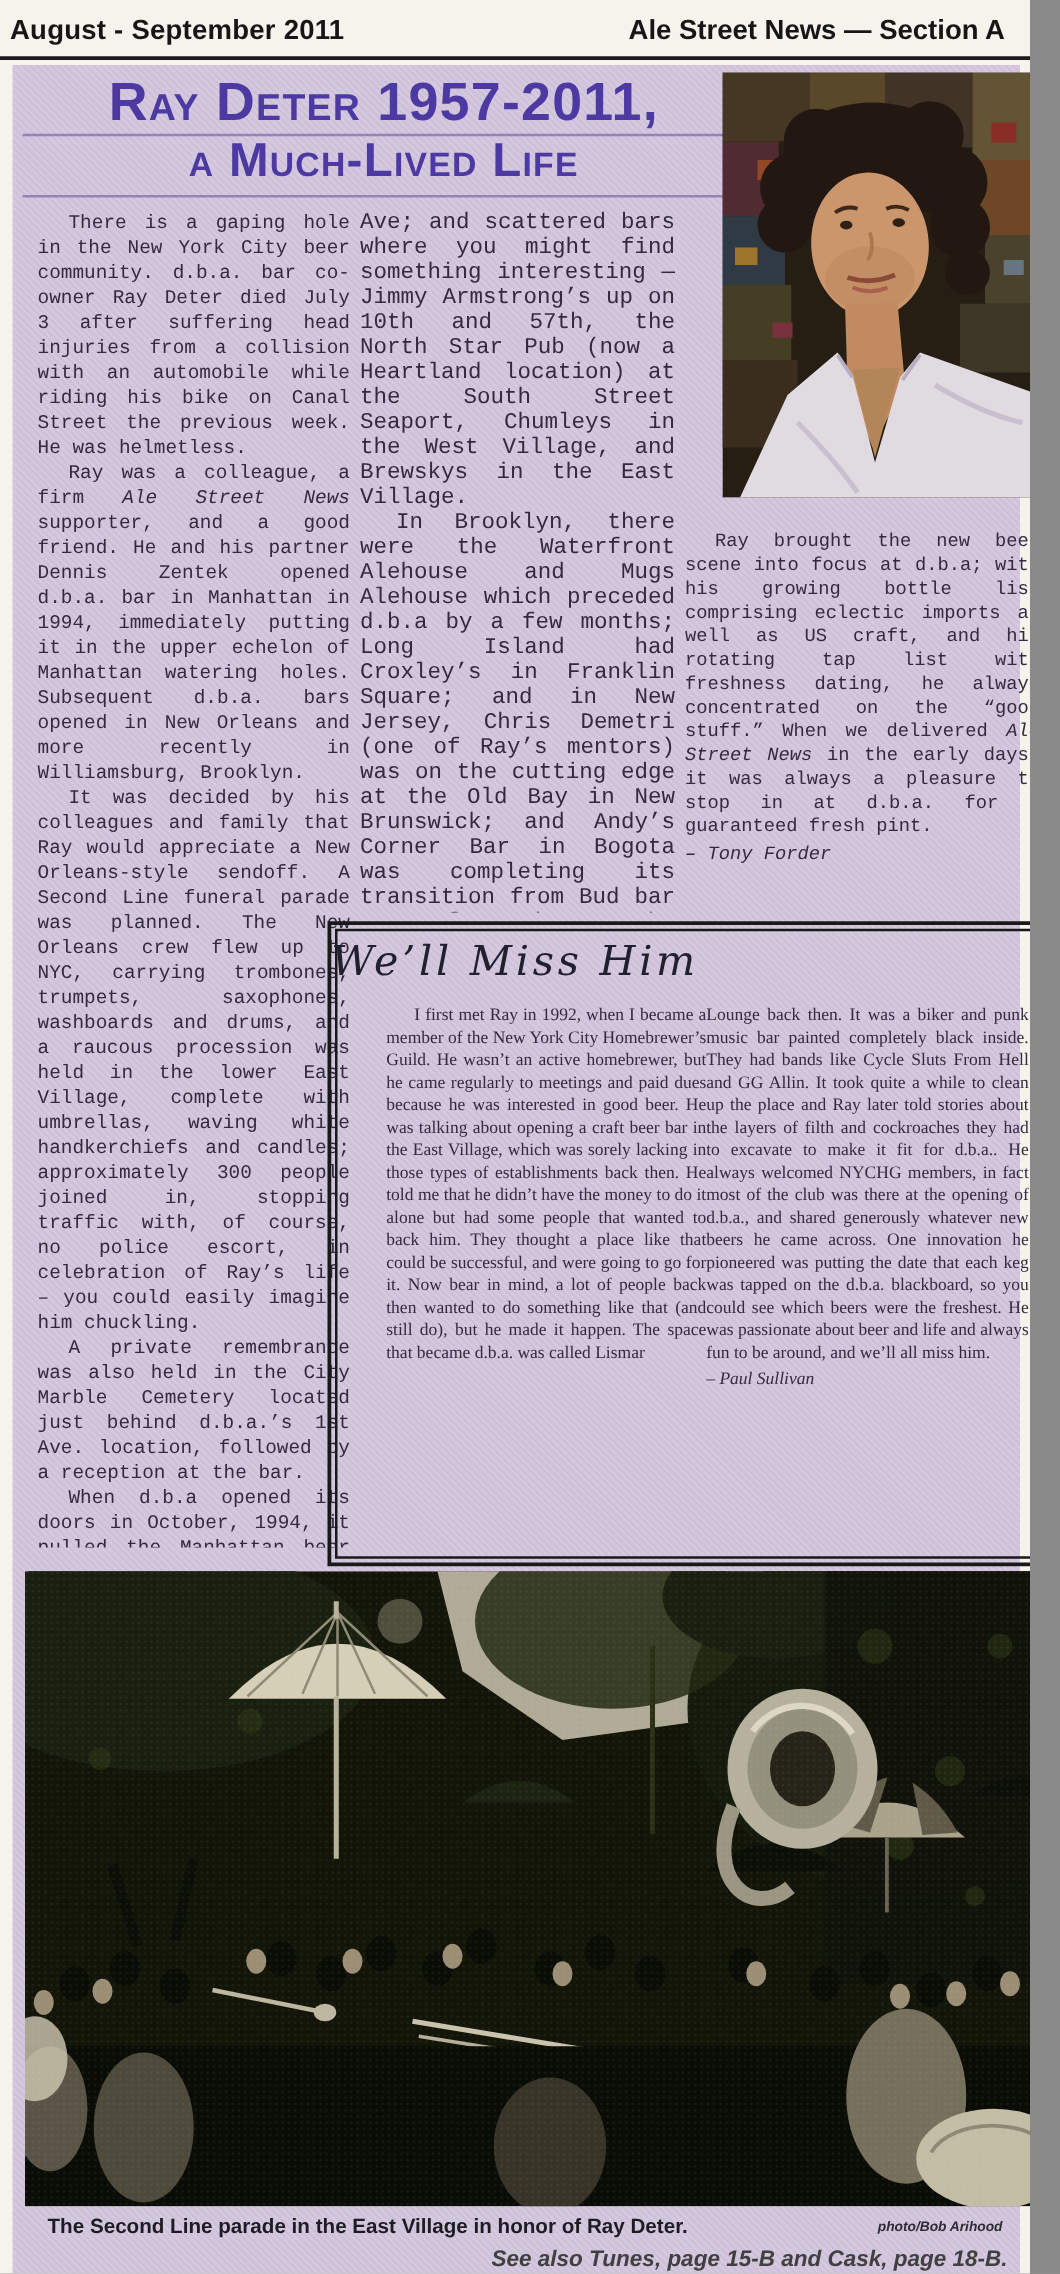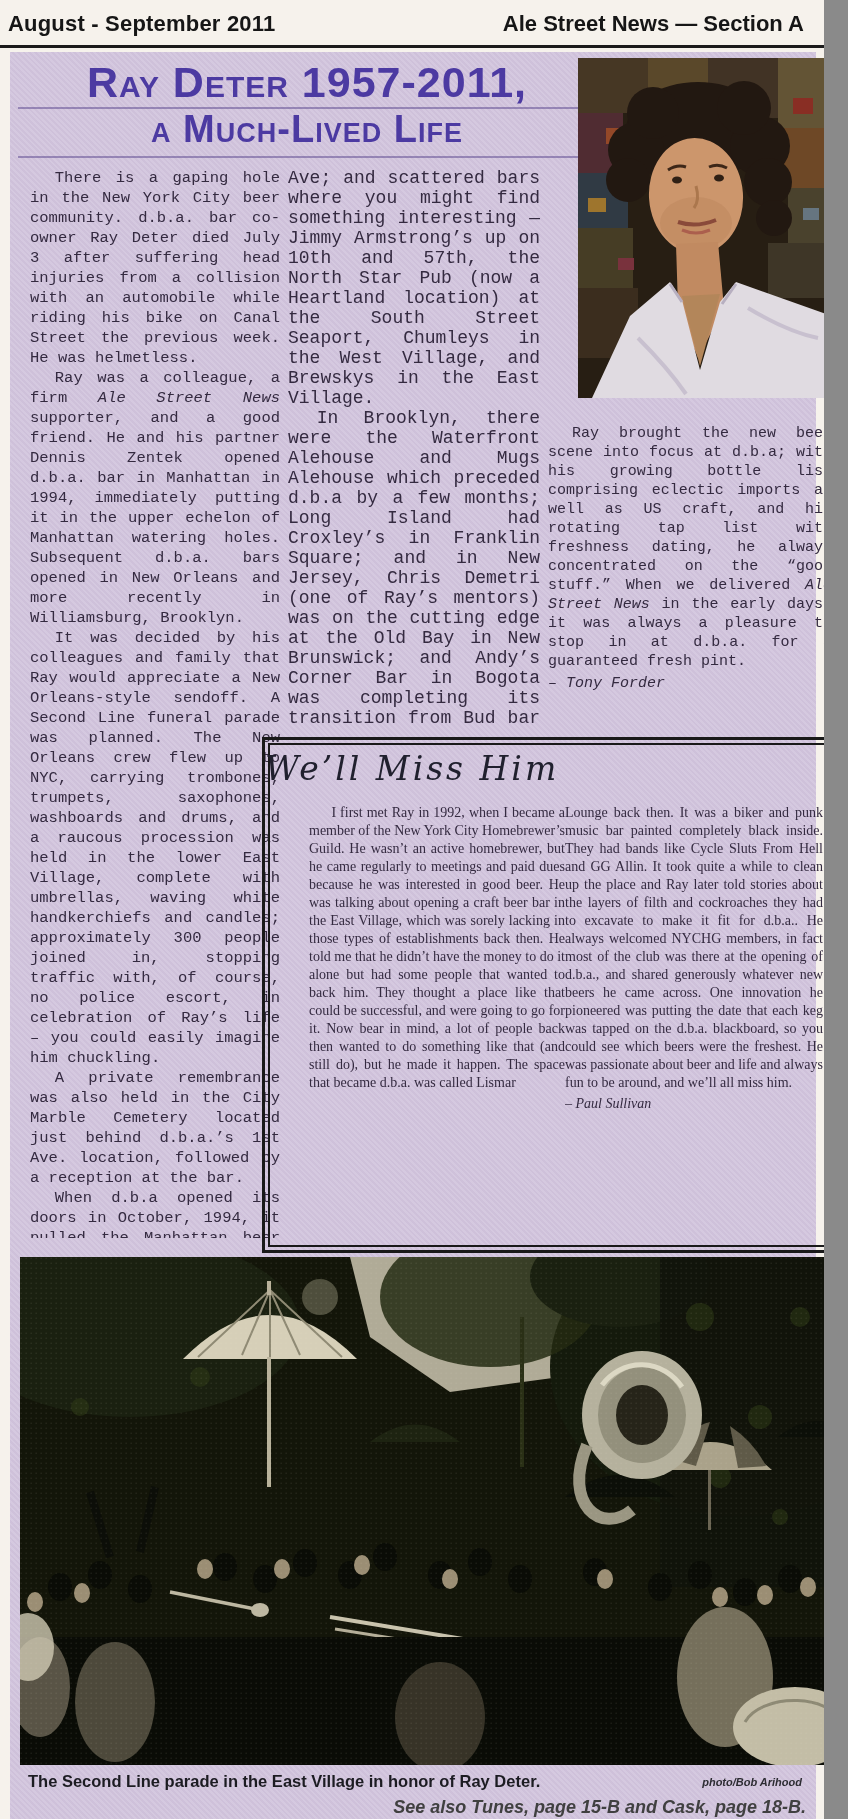--- a/index.html
+++ b/index.html
@@ -48,21 +48,21 @@
   .box-title{position:absolute;left:0;right:0;top:9px;text-align:left;
              font-family:"DejaVu Serif",serif;font-style:italic;font-size:33px;
              color:#20202e;letter-spacing:3px;}
   .box-col{position:absolute;top:64px;bottom:12px;font-size:14px;line-height:18px;
            text-align:justify;color:#342a40;overflow:hidden;}
   .box-col1{left:24px;width:256px;margin-left:20px;}
   .box-col2{left:300px;width:258px;}
   .box-col .signature{font-size:14px;}
 
   
-  .caption{position:absolute;left:28px;top:1772px;font-family:"Liberation Sans",sans-serif;
+  .caption{position:absolute;left:38px;top:1772px;font-family:"Liberation Sans",sans-serif;
            font-weight:bold;font-size:16.5px;color:#1c1c22;}
   .credit{position:absolute;right:22px;top:1776px;font-family:"Liberation Sans",sans-serif;
           font-weight:bold;font-style:italic;font-size:11px;color:#2c2c32;}
   .footer-note{position:absolute;right:18px;top:1797px;font-family:"Liberation Sans",sans-serif;
           font-weight:bold;font-style:italic;font-size:18px;color:#404040;}
 </style>
 </head>
 <body>
 
 <div class="page">

